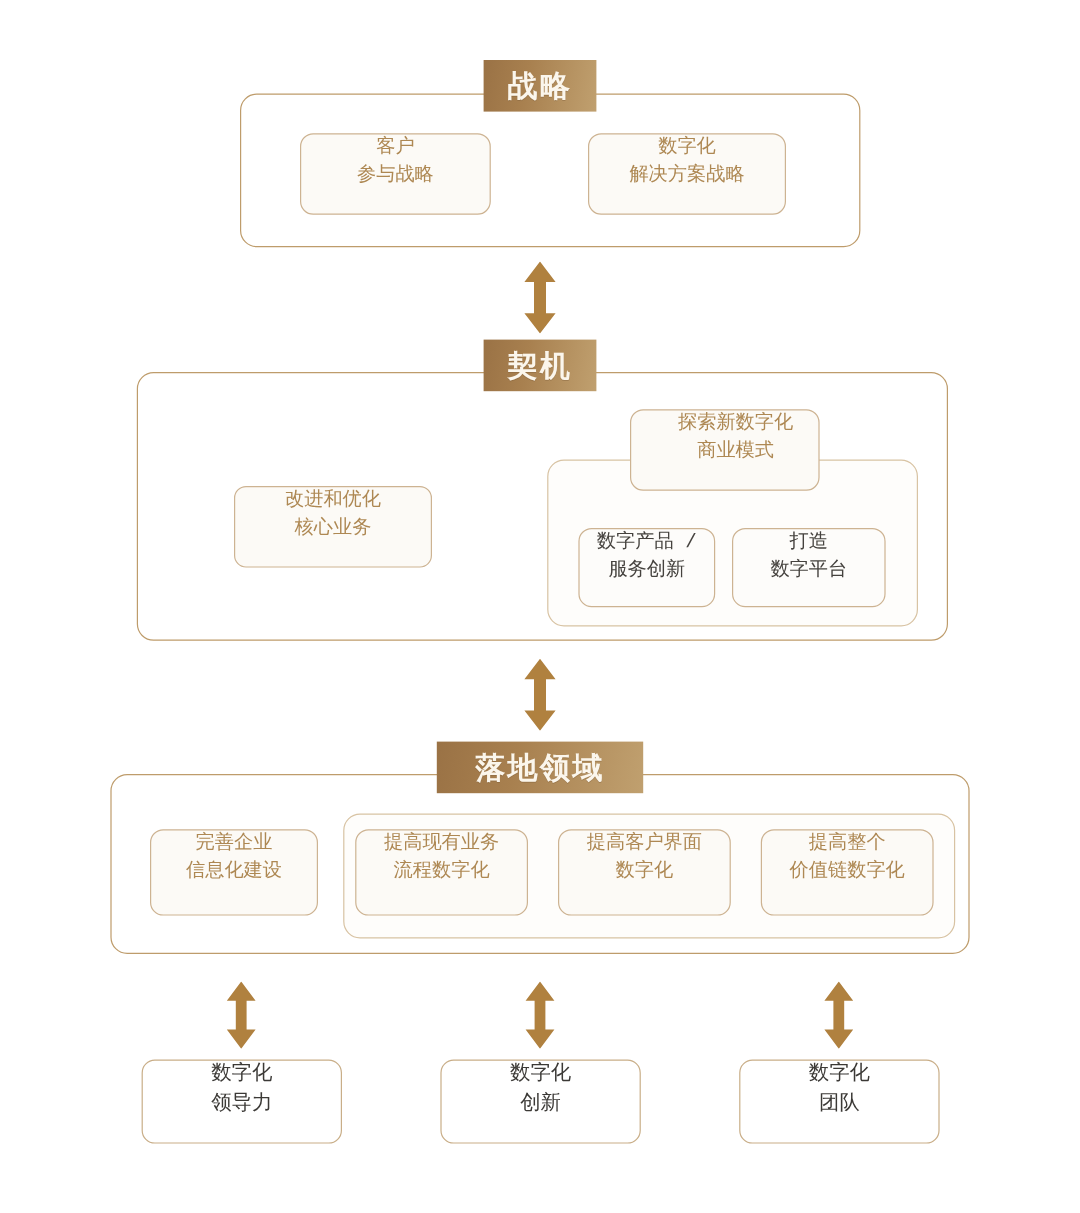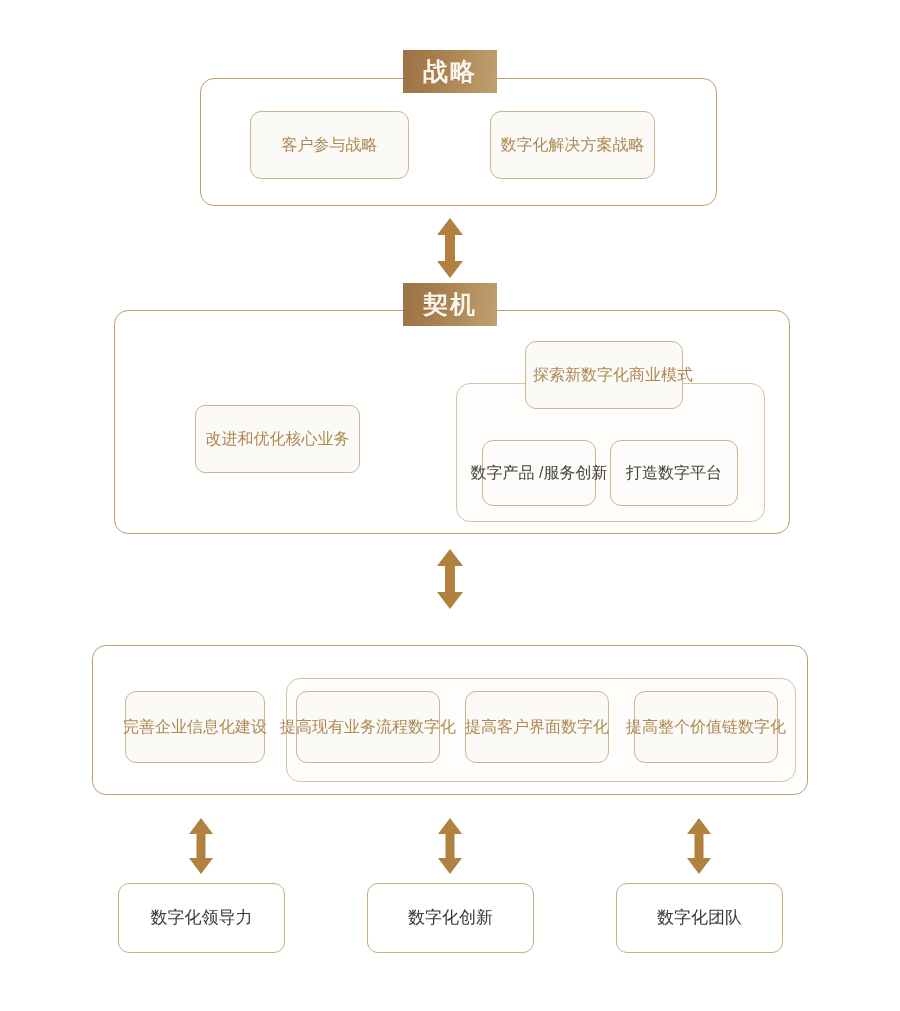--- a/index.html
+++ b/index.html
@@ -54,29 +54,30 @@
     border: 1.4px solid #D8C3A3;
     border-radius: 14px;
     background: #FEFDFB;
     z-index: 3;
   }
 
   
   .card {
     position: absolute;
     display: flex;
-    flex-direction: row;
+    flex-direction: column;
     align-items: center;
-    justify-content: center;
+    justify-content: flex-start;
     border: 1.3px solid #CDB392;
     border-radius: 11px;
     background: #FCFAF6;
     text-align: center;
     line-height: 1.45;
     z-index: 5;
+    font-family: Liberation Mono, monospace;
   }
   .card span { display: block; white-space: nowrap; }
 
   .card.tan  { color: #AE8853; }
   .card.gray { color: #45423E; background: #FDFCFA; }
   .card.plain{ color: #3B3936; background: #FFFFFF; border-color: #C9AE88; }
 
   
   .arrow {
     position: absolute;
@@ -136,20 +137,21 @@
   </div>
 
   <div class="arrow" style="left:436px; top:549px;">
     <svg width="28" height="60" viewBox="0 0 28 60" xmlns="http://www.w3.org/2000/svg">
       <path d="M14 0 L27 17 L19 17 L19 43 L27 43 L14 60 L1 43 L9 43 L9 17 L1 17 Z" fill="#B0813F"></path>
     </svg>
   </div>
 
   <div class="section-box" style="left:92px; top:645px; width:716px; height:150px;"></div>
 
+  <div class="badge" style="left:364px; top:618px; width:172px; height:43px; font-size:25px;">落地领域</div>
 
   <div class="group-box" style="left:286px; top:678px; width:510px; height:104px;"></div>
 
   <div class="card tan" style="left:125px; top:691px; width:140px; height:72px; font-size:16px;">
     <span>完善企业</span>
     <span>信息化建设</span>
   </div>
 
   <div class="card tan" style="left:296px; top:691px; width:144px; height:72px; font-size:16px;">
     <span>提高现有业务</span>

